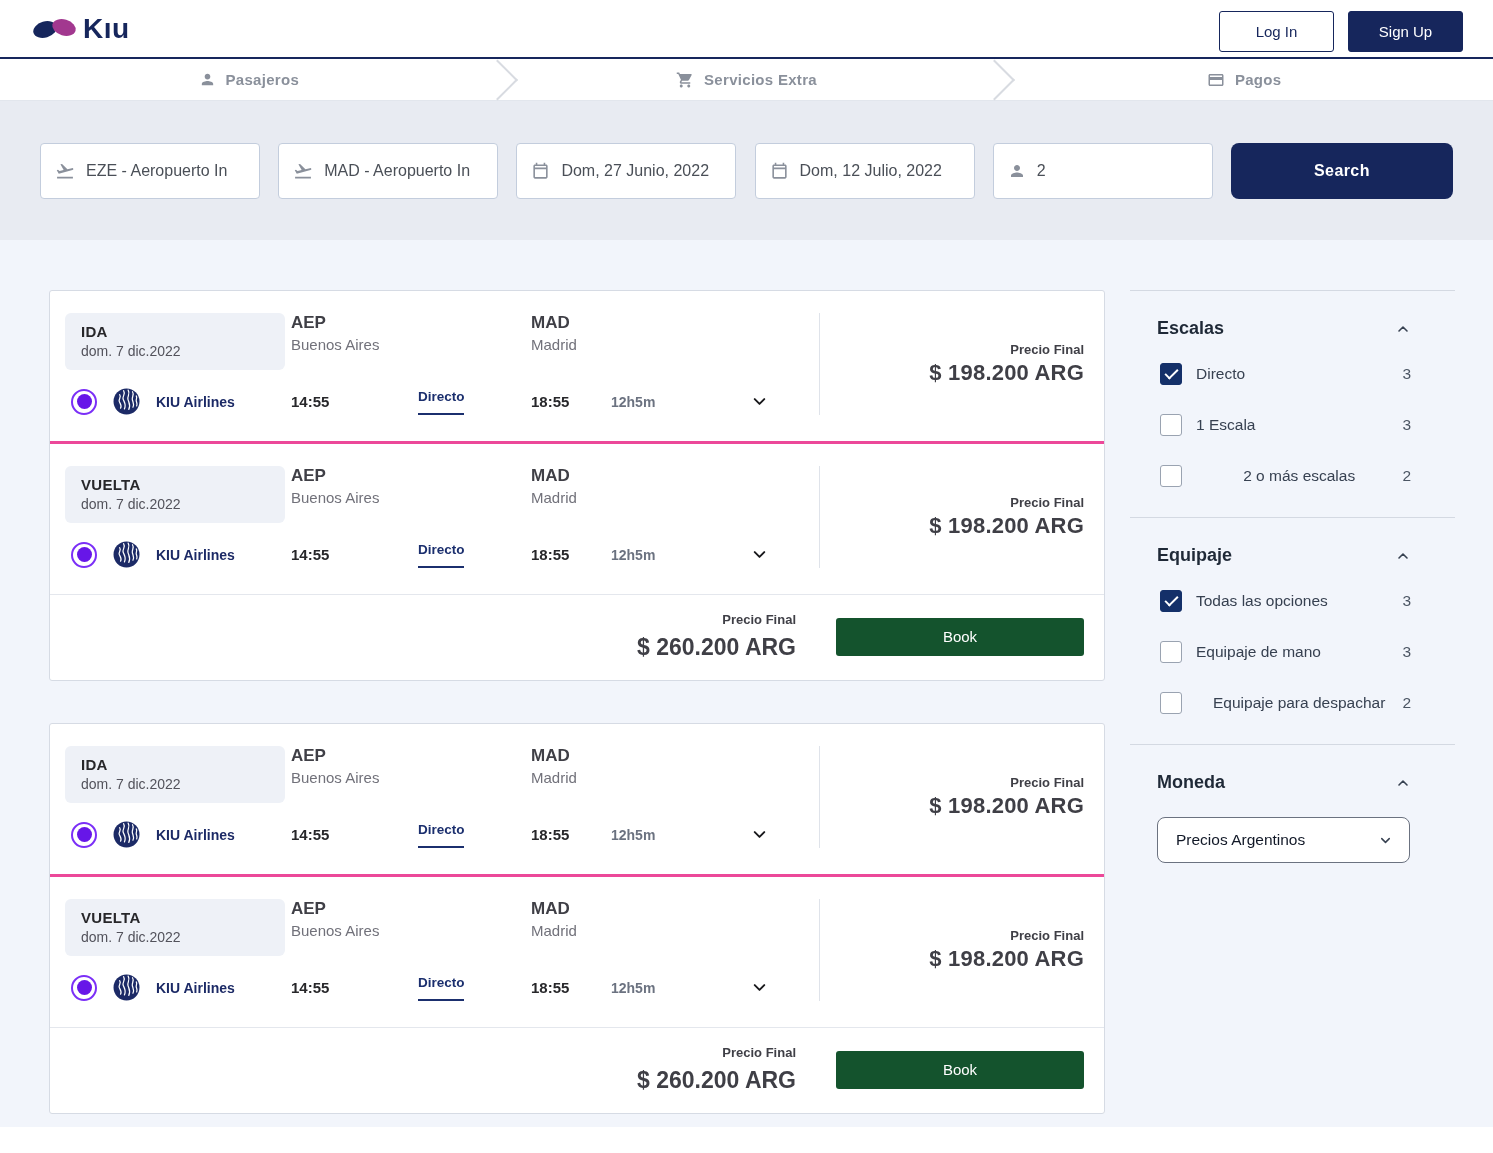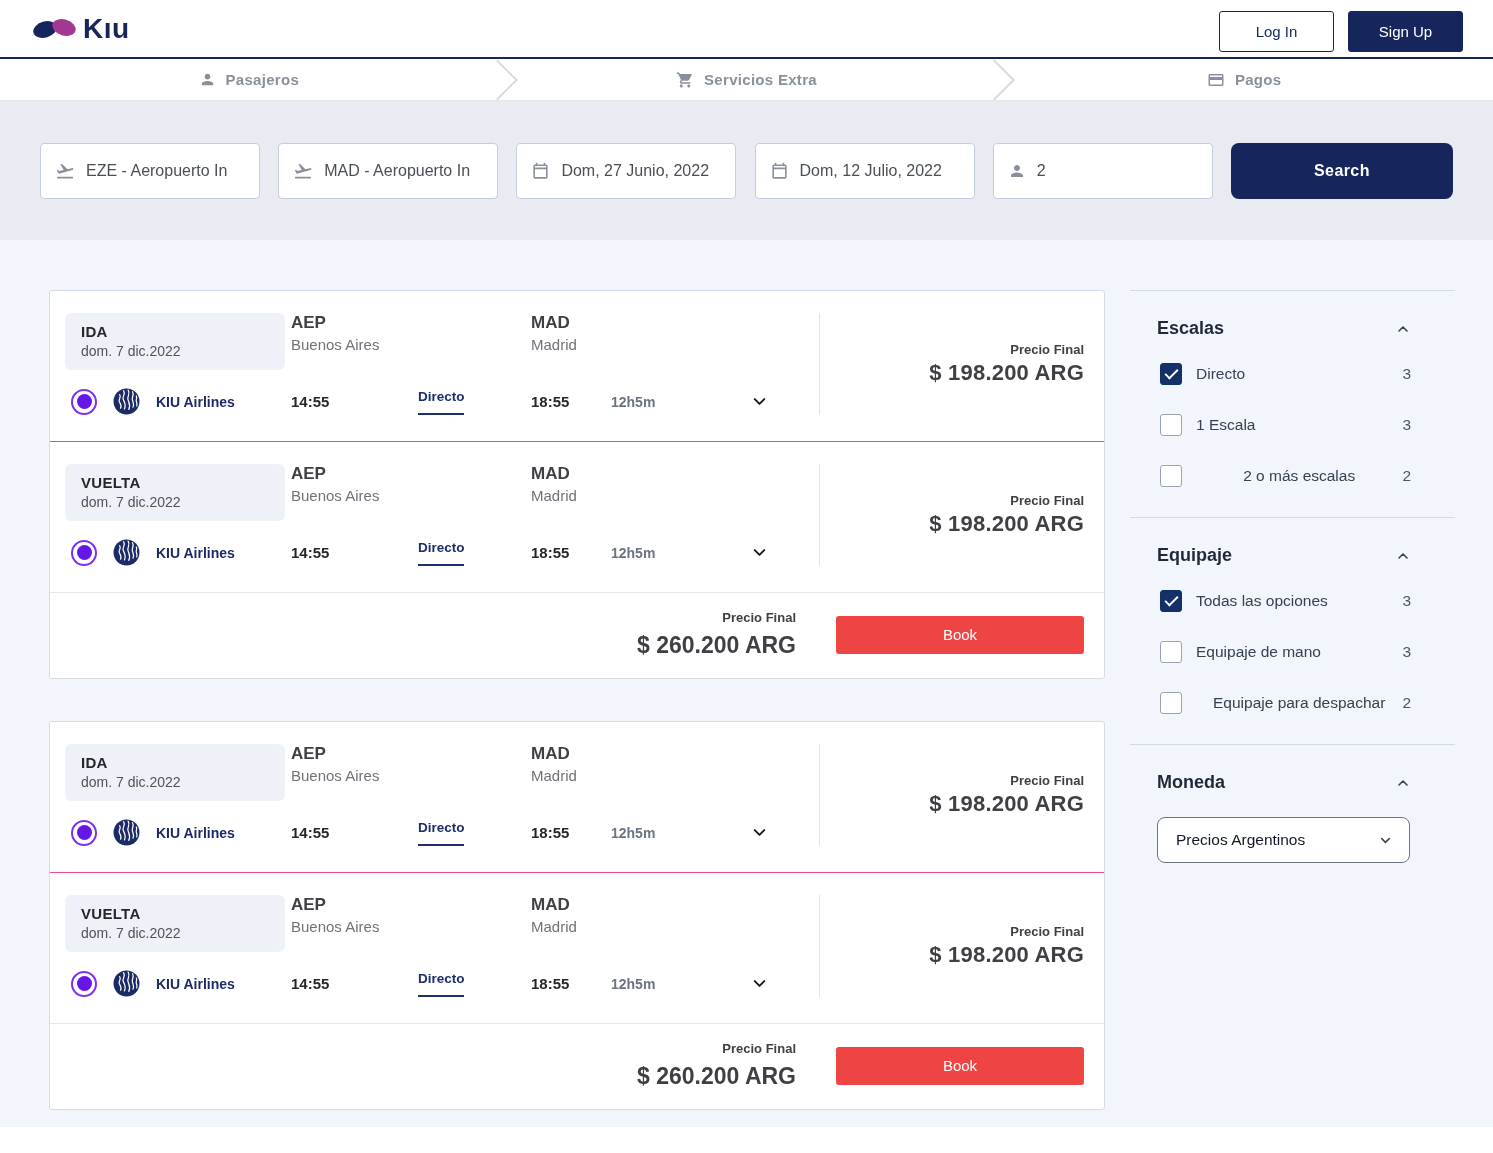--- a/index.html
+++ b/index.html
@@ -47,21 +47,21 @@
   .field .ficon { color:#8a909b; flex:0 0 auto; }
   .search-btn { width:222px; height:56px; background:#16265c; color:#fff; border:none; border-radius:8px;
                 font-size:16px; font-weight:bold; letter-spacing:.4px; cursor:pointer; font-family:"Liberation Sans", sans-serif; }
 
   
   .content { display:flex; align-items:flex-start; gap:25px; padding:50px 38px 0 49px; }
   .results { width:1056px; display:flex; flex-direction:column; gap:42px; }
   .card { background:#fff; border:1px solid #d6dbe4; border-radius:3px; }
 
   .segment { display:flex; padding:22px 0 26px 15px; }
-  .segment + .segment { border-top:1px solid #ec4899; }
+  .segment + .segment { border-top:3px solid #ec4899; }
   .seg-info { width:754px; }
   .grid-row { display:grid; grid-template-columns:226px 112px 113px 95px 88px 1fr; align-items:center; }
   .r1 { margin-bottom:18px; align-items:start; }
   .chip { grid-column:1; width:220px; background:#eef1f7; border-radius:6px; padding:10px 16px 11px; }
   .chip-dir { font-size:15px; font-weight:bold; color:#27272a; letter-spacing:.3px; }
   .chip-date { font-size:14px; color:#52525b; margin-top:3px; }
   .airport .code { font-size:17px; font-weight:bold; color:#3f3f46; }
   .airport .city { font-size:15px; color:#71717a; margin-top:3px; }
   .c2 { grid-column:2; }
   .c3 { grid-column:3; }
@@ -83,21 +83,21 @@
 
   .price-cell { flex:1; border-left:1px solid #dfe3ea; display:flex; flex-direction:column;
                 align-items:flex-end; justify-content:center; padding-right:20px; }
   .plabel { font-size:13px; font-weight:bold; color:#3f3f46; }
   .pvalue { font-size:22px; font-weight:bold; color:#3f3f46; margin-top:3px; letter-spacing:.2px; }
 
   .card-footer { border-top:1px solid #e4e7ed; display:flex; align-items:center; justify-content:flex-end;
                  gap:40px; padding:17px 20px 19px; }
   .total-block { text-align:right; }
   .total-value { font-size:23px; font-weight:bold; color:#3f3f46; margin-top:7px; }
-  .book-btn { width:248px; height:38px; background:#ef4444; color:#fff; border:none; border-radius:3px;
+  .book-btn { width:248px; height:38px; background:#14532d; color:#fff; border:none; border-radius:3px;
               font-size:15px; cursor:pointer; font-family:"Liberation Sans", sans-serif; }
 
   
   .sidebar { width:325px; border-top:1px solid #d4d9e2; }
   .fsection { padding:27px 0 30px; }
   .fsection.bordered { border-bottom:1px solid #d4d9e2; }
   .fhead { display:flex; align-items:center; justify-content:space-between; padding:0 44px 0 27px; margin-bottom:24px; cursor:pointer; }
   .ftitle { font-size:18px; font-weight:bold; color:#1f2937; }
   .fchev { color:#374151; }
   .fopt { display:flex; align-items:center; padding:0 44px 0 30px; margin-bottom:29px; cursor:pointer; }

